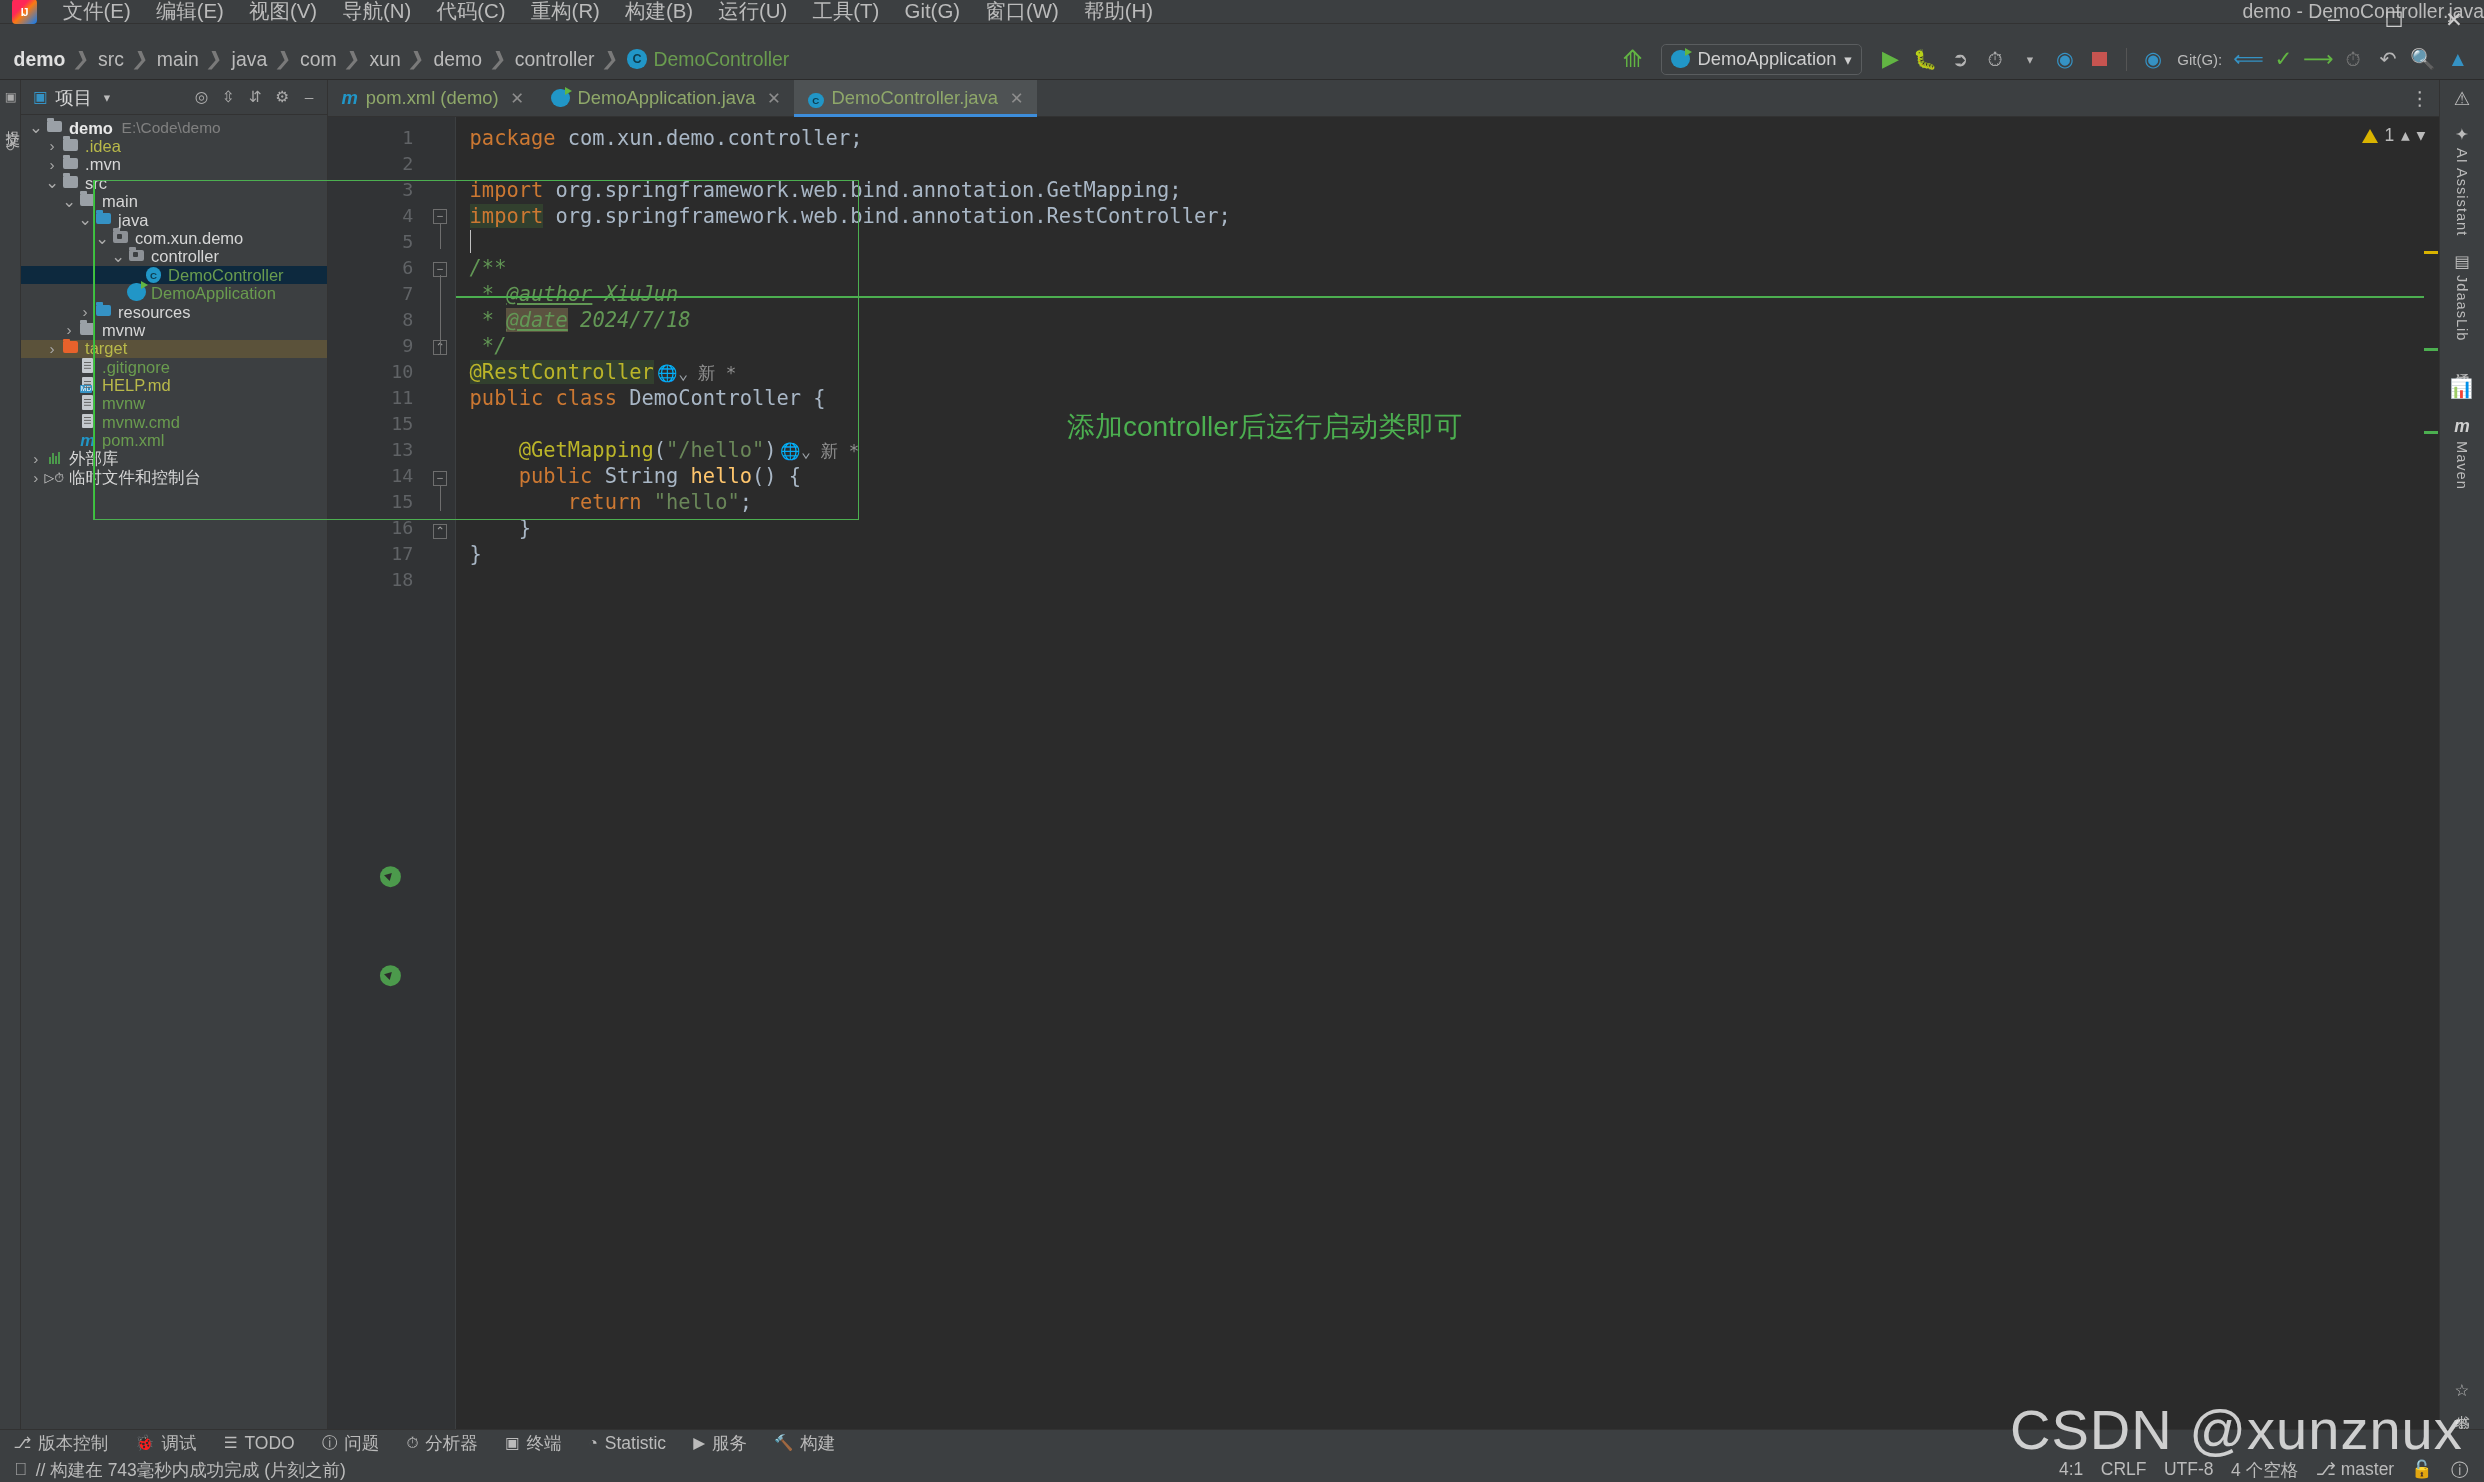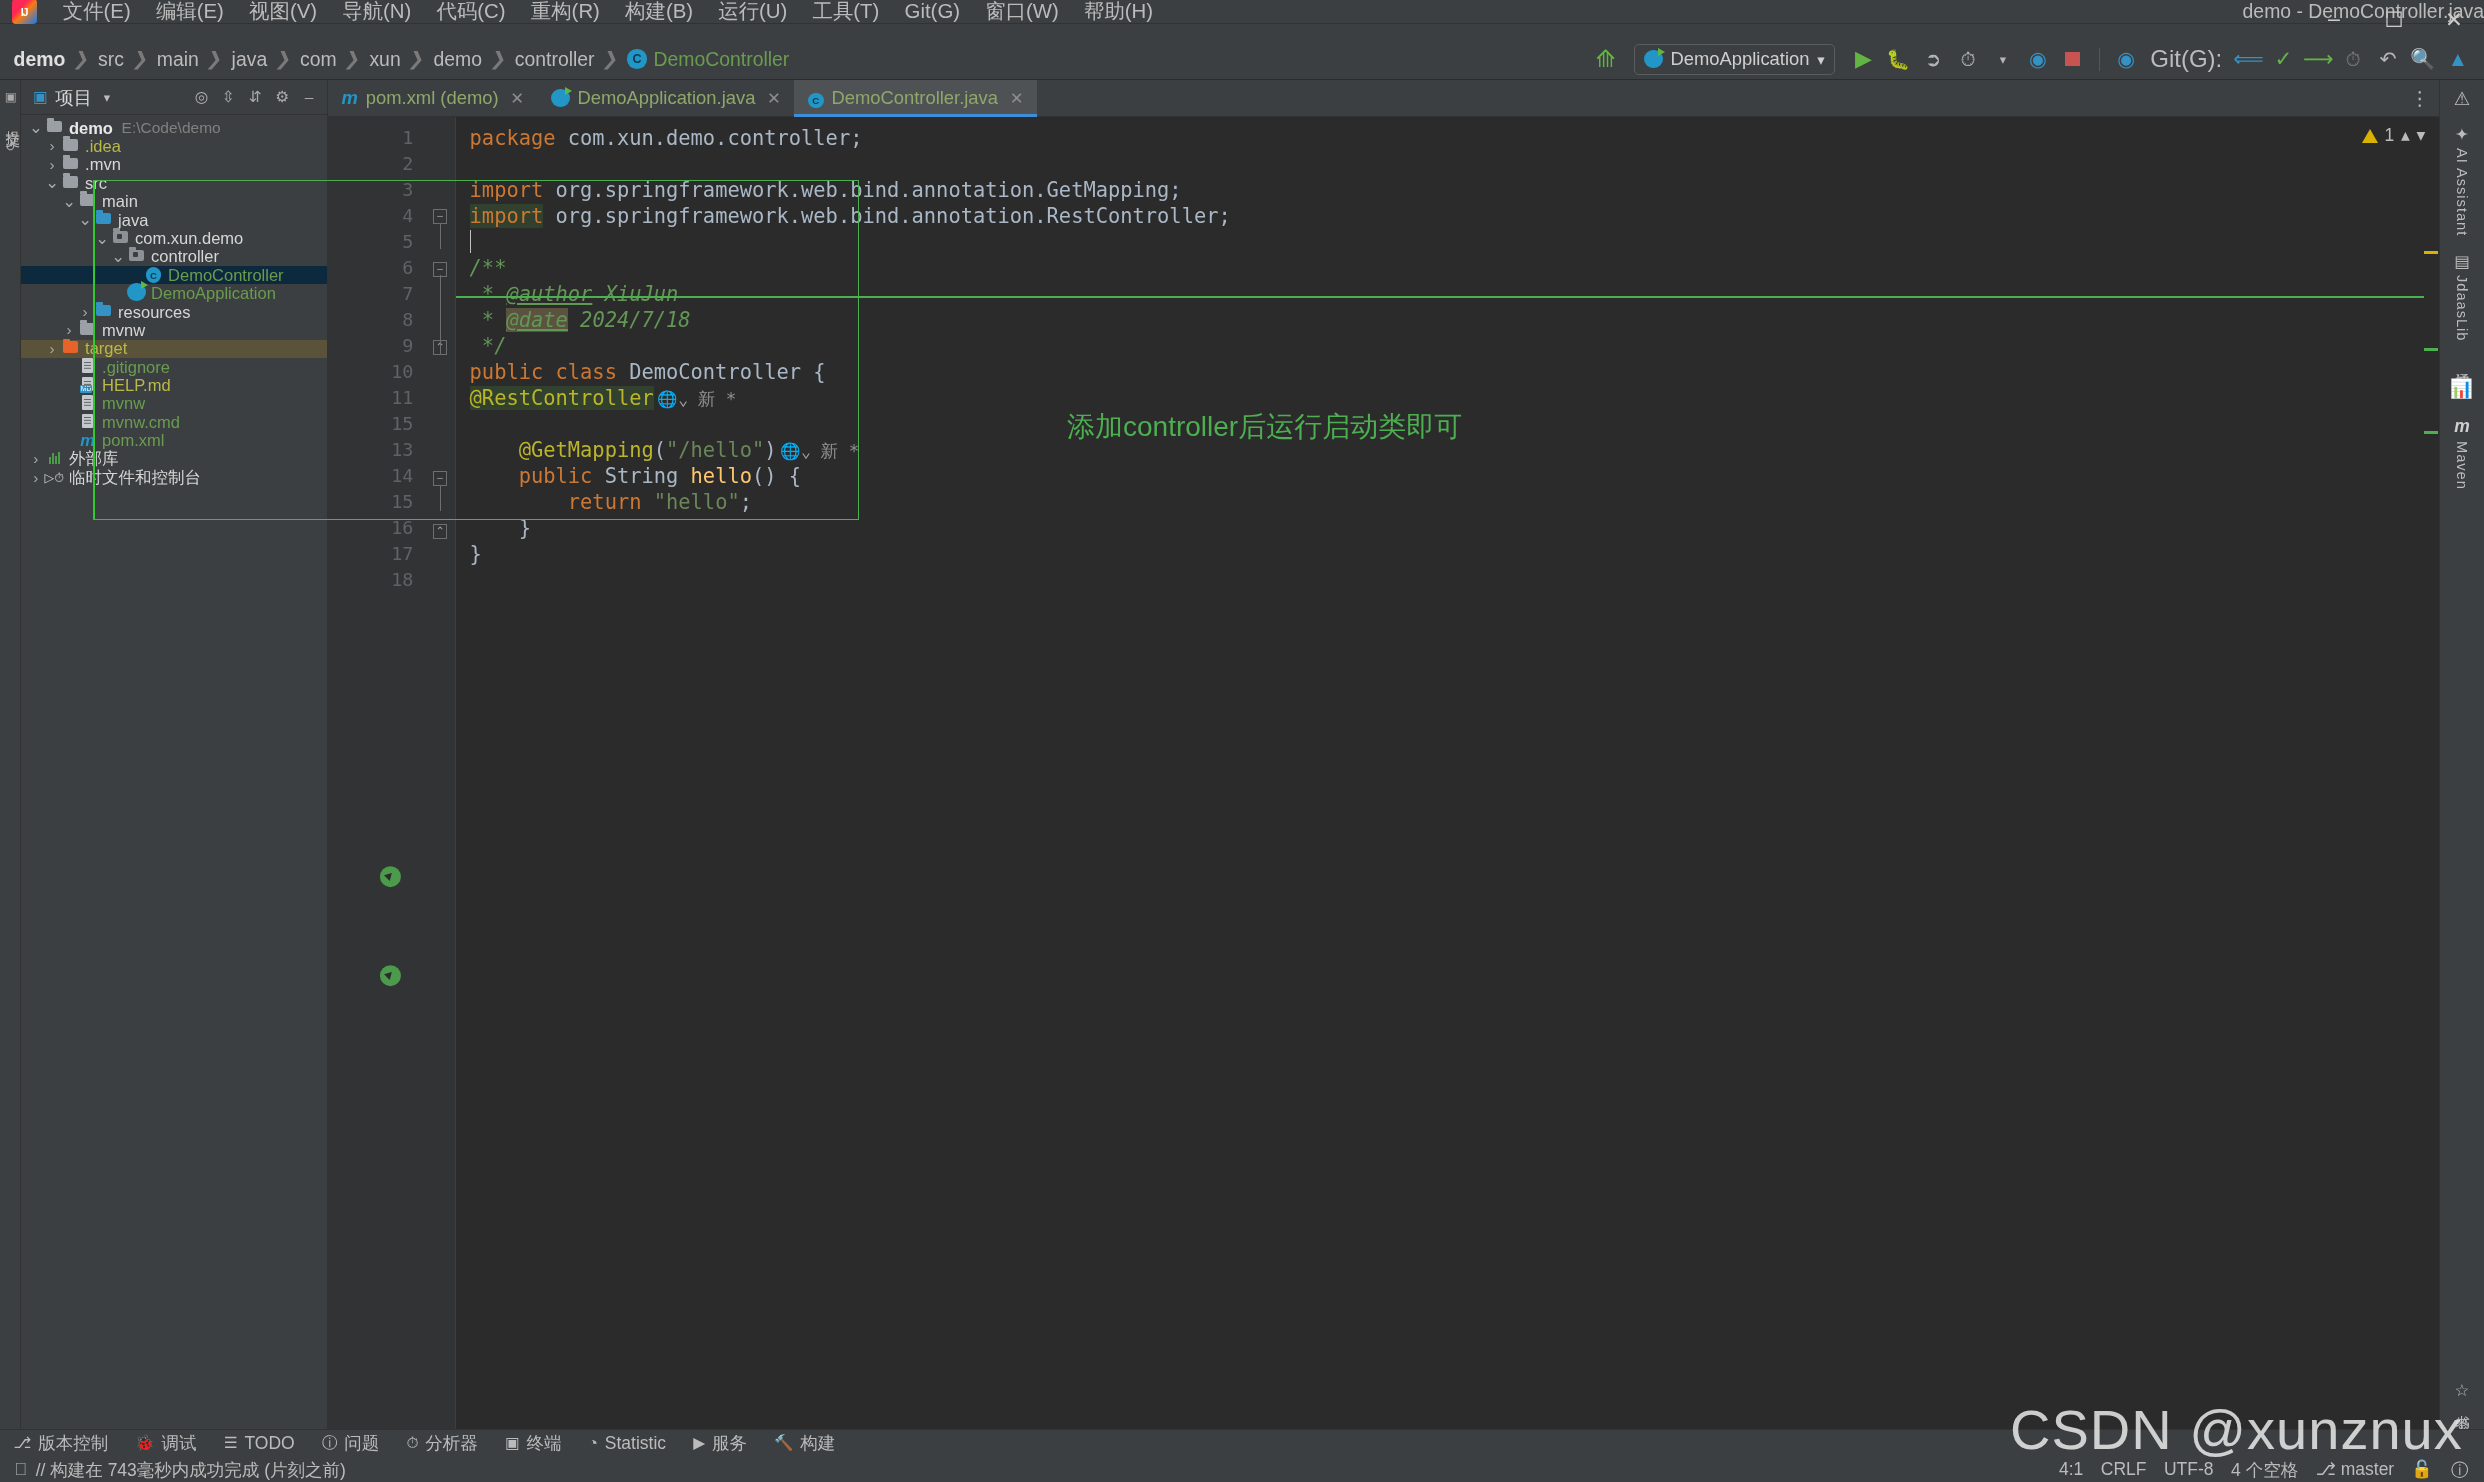--- a/index.html
+++ b/index.html
@@ -66,21 +66,21 @@
   .tb-ic {
     width: 33px; height: 33px; display: flex; align-items: center;
     justify-content: center; font-size: 18.4px; color: #b5b5b5; border-radius: 3.9px;
   }
   #runconfig {
     display: flex; align-items: center; gap: 7.8px; height: 31px;
     padding: 0 9.7px; border: 1px solid #5a5d5f; border-radius: 4.9px;
     color: #cfcfcf; font-size: 18.4px; margin: 0 9.7px;
   }
   .sep-v { width: 1px; height: 23px; background: #555; margin: 0 7.8px; }
-  #gitlabel { color: #bbbbbb; font-size: 24px; margin: 0 7.8px 0 5.8px; }
+  #gitlabel { color: #bbbbbb; font-size: 15px; margin: 0 7.8px 0 5.8px; }
 
   
   #left-strip {
     position: absolute; top: 80px; left: 0; width: 21.3px; bottom: 54px;
     background: #3c3f41; border-right: 1px solid #323232;
   }
   .strip-ic {
     width: 21.3px; height: 25px; display: flex; align-items: center;
     justify-content: center; color: #aaa; font-size: 12.6px; margin-top: 3.9px;
   }
@@ -584,22 +584,22 @@
       <div id="annotation" style="left:611px;top:291px">添加controller后运行启动类即可</div>
     <div class="cl"><span class="kw">package</span><span class=""> com.xun.demo.controller;</span></div>
         <div class="cl"></div>
         <div class="cl"><span class="kw">import</span><span class=""> org.springframework.web.bind.annotation.GetMapping;</span></div>
         <div class="cl"><span class="kw hl-green">import</span><span class=""> org.springframework.web.bind.annotation.RestController;</span></div>
         <div class="cl"></div>
         <div class="cl"><span class="cmt">/**</span></div>
         <div class="cl"><span class="cmt"> * </span><span class="tag">@author</span><span class="cmt"> XiuJun</span></div>
         <div class="cl"><span class="cmt"> * </span><span class="tag hl-warn">@date</span><span class="cmt"> 2024/7/18</span></div>
         <div class="cl"><span class="cmt"> */</span></div>
+        <div class="cl"><span class="ann hl-green">@RestController</span><span style="display: inline-block; color: rgb(154, 160, 166); font-size: 16.5px; margin: 0px 3.9px;">🌐⌄</span><span style="color: rgb(143, 143, 143); font-size: 17.5px; margin-left: 5.8px;">新 *</span></div>
         <div class="cl"><span class="kw">public class </span><span class="">DemoController</span><span class=""> {</span></div>
-        <div class="cl"><span class="ann hl-green">@RestController</span><span style="display: inline-block; color: rgb(154, 160, 166); font-size: 16.5px; margin: 0px 3.9px;">🌐⌄</span><span style="color: rgb(143, 143, 143); font-size: 17.5px; margin-left: 5.8px;">新 *</span></div>
         <div class="cl"></div>
         <div class="cl"><span class="">    </span><span class="ann">@GetMapping</span><span class="">(</span><span class="str">"/hello"</span><span class="">)</span><span style="display: inline-block; color: rgb(154, 160, 166); font-size: 16.5px; margin: 0px 3.9px;">🌐⌄</span><span style="color: rgb(143, 143, 143); font-size: 17.5px; margin-left: 5.8px;">新 *</span></div>
         <div class="cl"><span class="">    </span><span class="kw">public </span><span class="">String </span><span class="meth">hello</span><span class="">() {</span></div>
         <div class="cl"><span class="">        </span><span class="kw">return </span><span class="str">"hello"</span><span class="">;</span></div>
         <div class="cl"><span class="">    }</span></div>
         <div class="cl"><span class="">}</span></div>
         <div class="cl"></div>
       </div>
     <div id="markers">
       <div class="marker" style="top:97px;background:#d9b300"></div>

